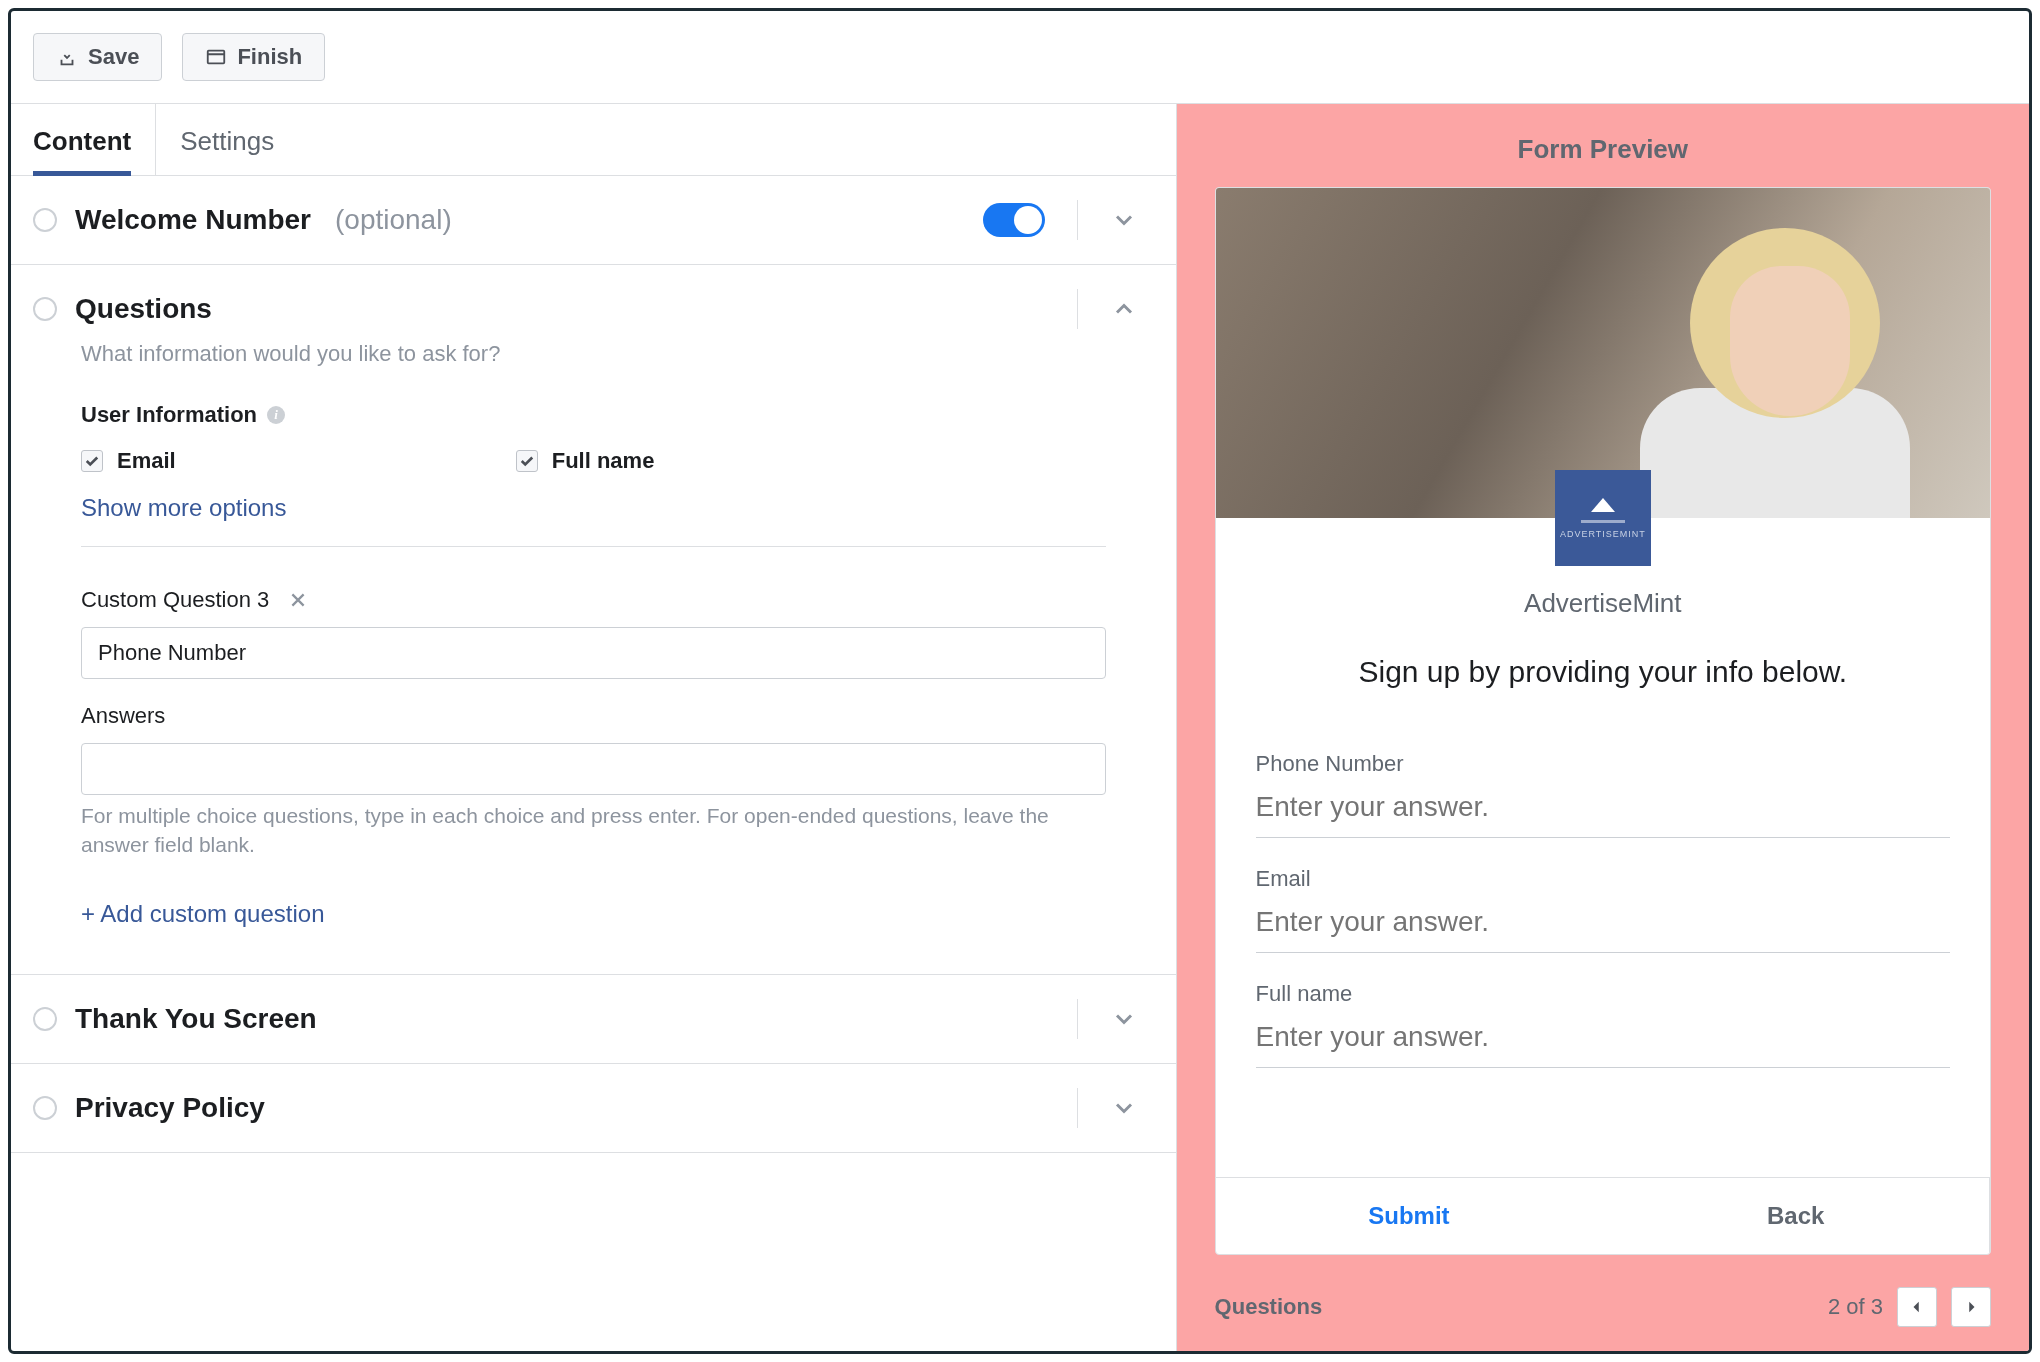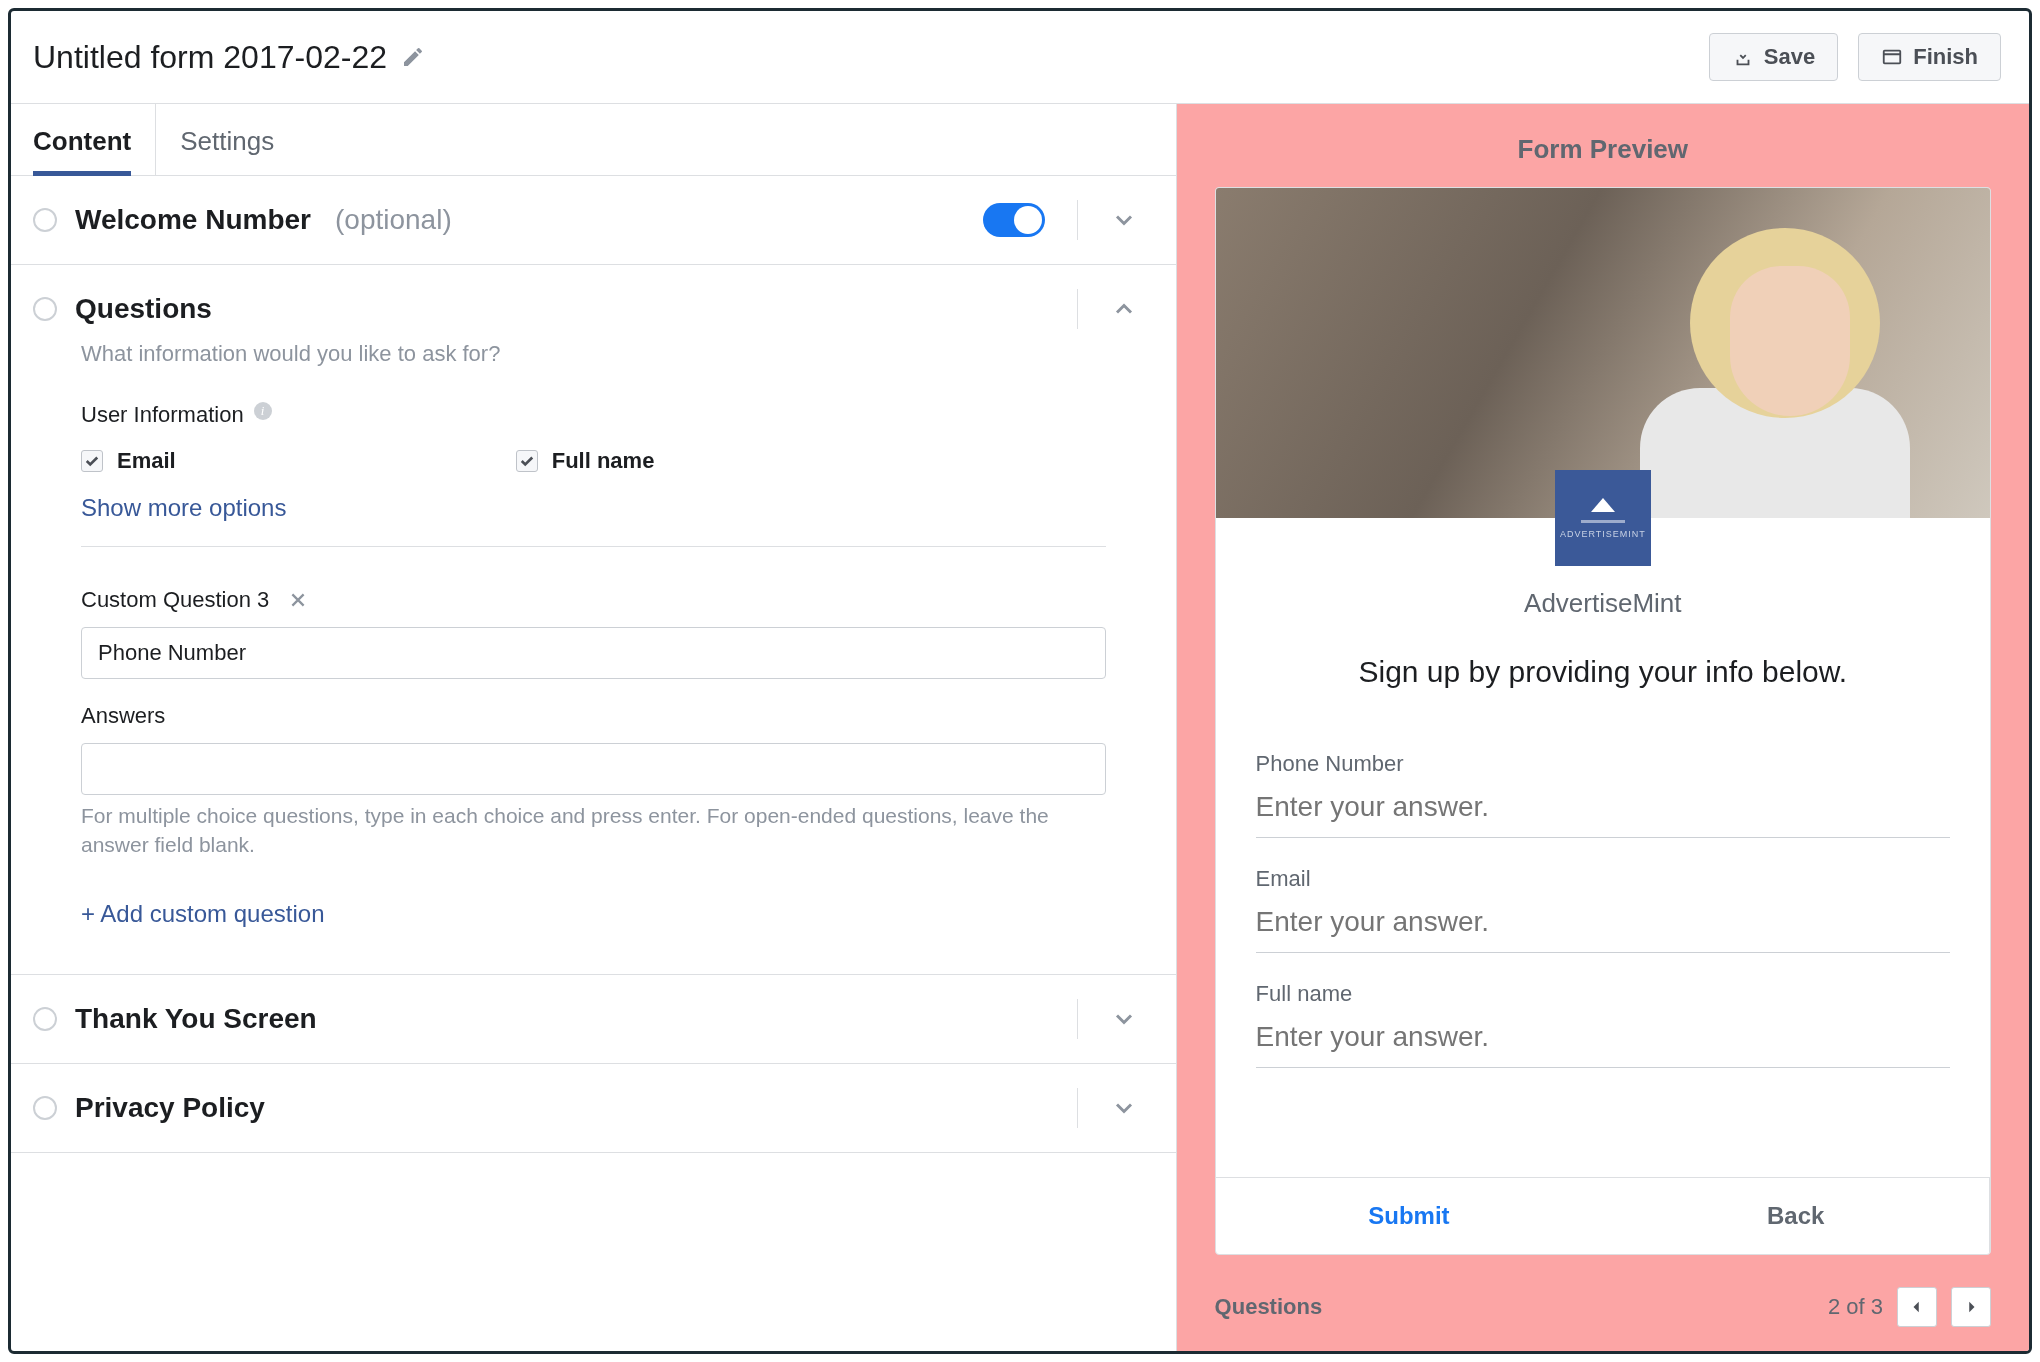--- a/index.html
+++ b/index.html
@@ -84,21 +84,21 @@
   .toggle::after {
     content: ""; position: absolute; right: 3px; top: 3px;
     width: 28px; height: 28px; background: #fff; border-radius: 50%;
   }
   .acc-right { display: flex; align-items: center; gap: 32px; }
   .divider-v { width: 1px; height: 40px; background: #dddfe2; }
   .chevron { width: 28px; height: 28px; color: #8d949e; cursor: pointer; }
 
   .acc-body { padding: 0 70px 46px 70px; }
   .helper { color: #8d949e; font-size: 22px; margin-bottom: 30px; }
-  .section-label { font-size: 22px; font-weight: 400; color: #1c1e21; display: flex; align-items: flex-start; gap: 10px; margin-top: 35px; }
+  .section-label { font-size: 22px; font-weight: 700; color: #1c1e21; display: flex; align-items: center; gap: 10px; margin-top: 35px; }
   .info-icon { width: 18px; height: 18px; border-radius: 50%; background: #ccd0d5; display: inline-flex; align-items: center; justify-content: center; color: #fff; font-size: 13px; font-style: italic; font-family: Georgia, serif; }
   .check-row { display: flex; gap: 340px; margin-top: 20px; }
   .check-item { display: flex; align-items: center; gap: 14px; }
   .checkbox {
     width: 22px; height: 22px; border: 1px solid #bfc3c9; border-radius: 3px;
     background: #f6f7f9; display: flex; align-items: center; justify-content: center;
   }
   .checkbox svg { width: 14px; height: 14px; color: #4b4f56; }
   .check-label { font-size: 22px; color: #1c1e21; font-weight: 700; }
   .link { color: #385898; font-size: 24px; margin-top: 20px; display: inline-block; cursor: pointer; }
@@ -169,26 +169,20 @@
     cursor: pointer;
   }
   .pgbtn svg { width: 14px; height: 14px; color: #4b4f56; }
 </style>
 </head>
 <body>
 
 <div class="frame">
 
   <div class="titlebar">
-    <div class="title-left">
-      <span class="page-title">Untitled form 2017-02-22</span>
-      <svg class="edit-icon" viewBox="0 0 24 24" fill="currentColor">
-          <path d="M3 17.25V21h3.75L17.81 9.94l-3.75-3.75L3 17.25zM20.71 7.04a1 1 0 0 0 0-1.41l-2.34-2.34a1 1 0 0 0-1.41 0l-1.83 1.83 3.75 3.75 1.83-1.83z"></path>
-        </svg>
-    </div>
     <div class="title-actions">
       <button class="btn">
         <svg viewBox="0 0 24 24" fill="currentColor">
             <path d="M12 3v8.59l-2.3-2.3-1.4 1.42L12 14.4l3.7-3.7-1.4-1.41L12 11.6V3h0zM5 15h2v4h10v-4h2v6H5v-6z"></path>
           </svg>
         <span>Save</span>
       </button>
       <button class="btn">
         <svg viewBox="0 0 24 24" fill="none" stroke="currentColor" stroke-width="2">
             <rect x="3" y="5" width="18" height="14" rx="1"></rect>

